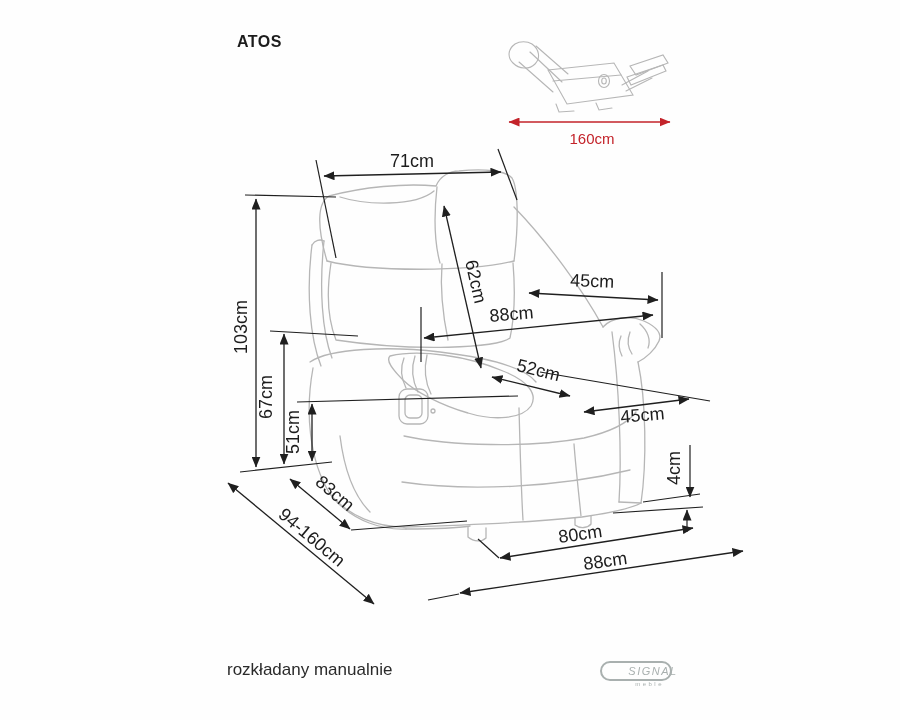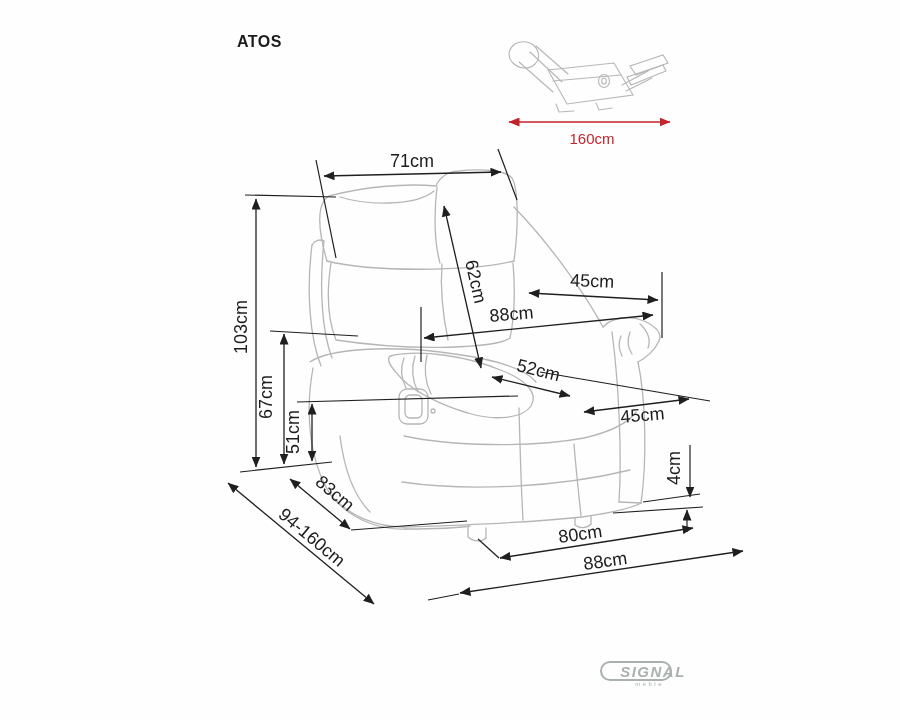--- a/index.html
+++ b/index.html
@@ -4,21 +4,21 @@
 <style>
   html,body{margin:0;padding:0;background:#ffffff;}
   .stage{position:relative;width:900px;height:720px;background:#fefefe;overflow:hidden;
          font-family:"Liberation Sans", sans-serif;}
   .title{position:absolute;left:237px;top:33px;font-size:16px;font-weight:bold;
          color:#1c1c1c;letter-spacing:0.5px;}
   .note{position:absolute;left:227px;top:660px;font-size:17px;color:#2a2a2a;}
   .logo{position:absolute;left:600px;top:661px;width:72px;}
   .logo-oval{border:2px solid #a9b0af;border-radius:11px;height:16px;
              display:flex;align-items:center;justify-content:center;}
-  .logo-brand{color:#a9b0af;font-weight:bold;font-size:15px;letter-spacing:1.5px;
+  .logo-brand{color:#a9b0af;font-weight:normal;font-size:11px;letter-spacing:1.5px;
               font-style:italic;margin-left:34px;}
   .logo-sub{display:block;text-align:right;color:#a9b0af;font-size:6px;
             letter-spacing:2.5px;margin-top:0px;padding-right:8px;}
   svg text{font-family:"Liberation Sans", sans-serif;fill:#1c1c1c;}
   .dimtxt{font-size:18px;}
   .redtxt{font-size:15px;fill:#c3232a;}
 </style>
 </head>
 <body>
 
@@ -152,20 +152,21 @@
       <text class="dimtxt" text-anchor="middle" transform="translate(272,397) rotate(-90)">67cm</text>
       <text class="dimtxt" text-anchor="middle" transform="translate(299,432) rotate(-90)">51cm</text>
       <text class="dimtxt" text-anchor="middle" transform="translate(331,498) rotate(40)">83cm</text>
       <text class="dimtxt" text-anchor="middle" transform="translate(308,542) rotate(40)">94-160cm</text>
       <text class="dimtxt" text-anchor="middle" transform="translate(680,468) rotate(-90)">4cm</text>
       <text class="dimtxt" text-anchor="middle" transform="translate(581,540) rotate(-8)">80cm</text>
       <text class="dimtxt" text-anchor="middle" transform="translate(606,567) rotate(-8)">88cm</text>
     </g>
   </svg>
 
+  <div class="note">rozkładany manualnie</div>
 
   <div class="logo">
     <div class="logo-oval">
       <span class="logo-brand">SIGNAL</span>
     </div>
     <span class="logo-sub">meble</span>
   </div>
 
 </div>
 

